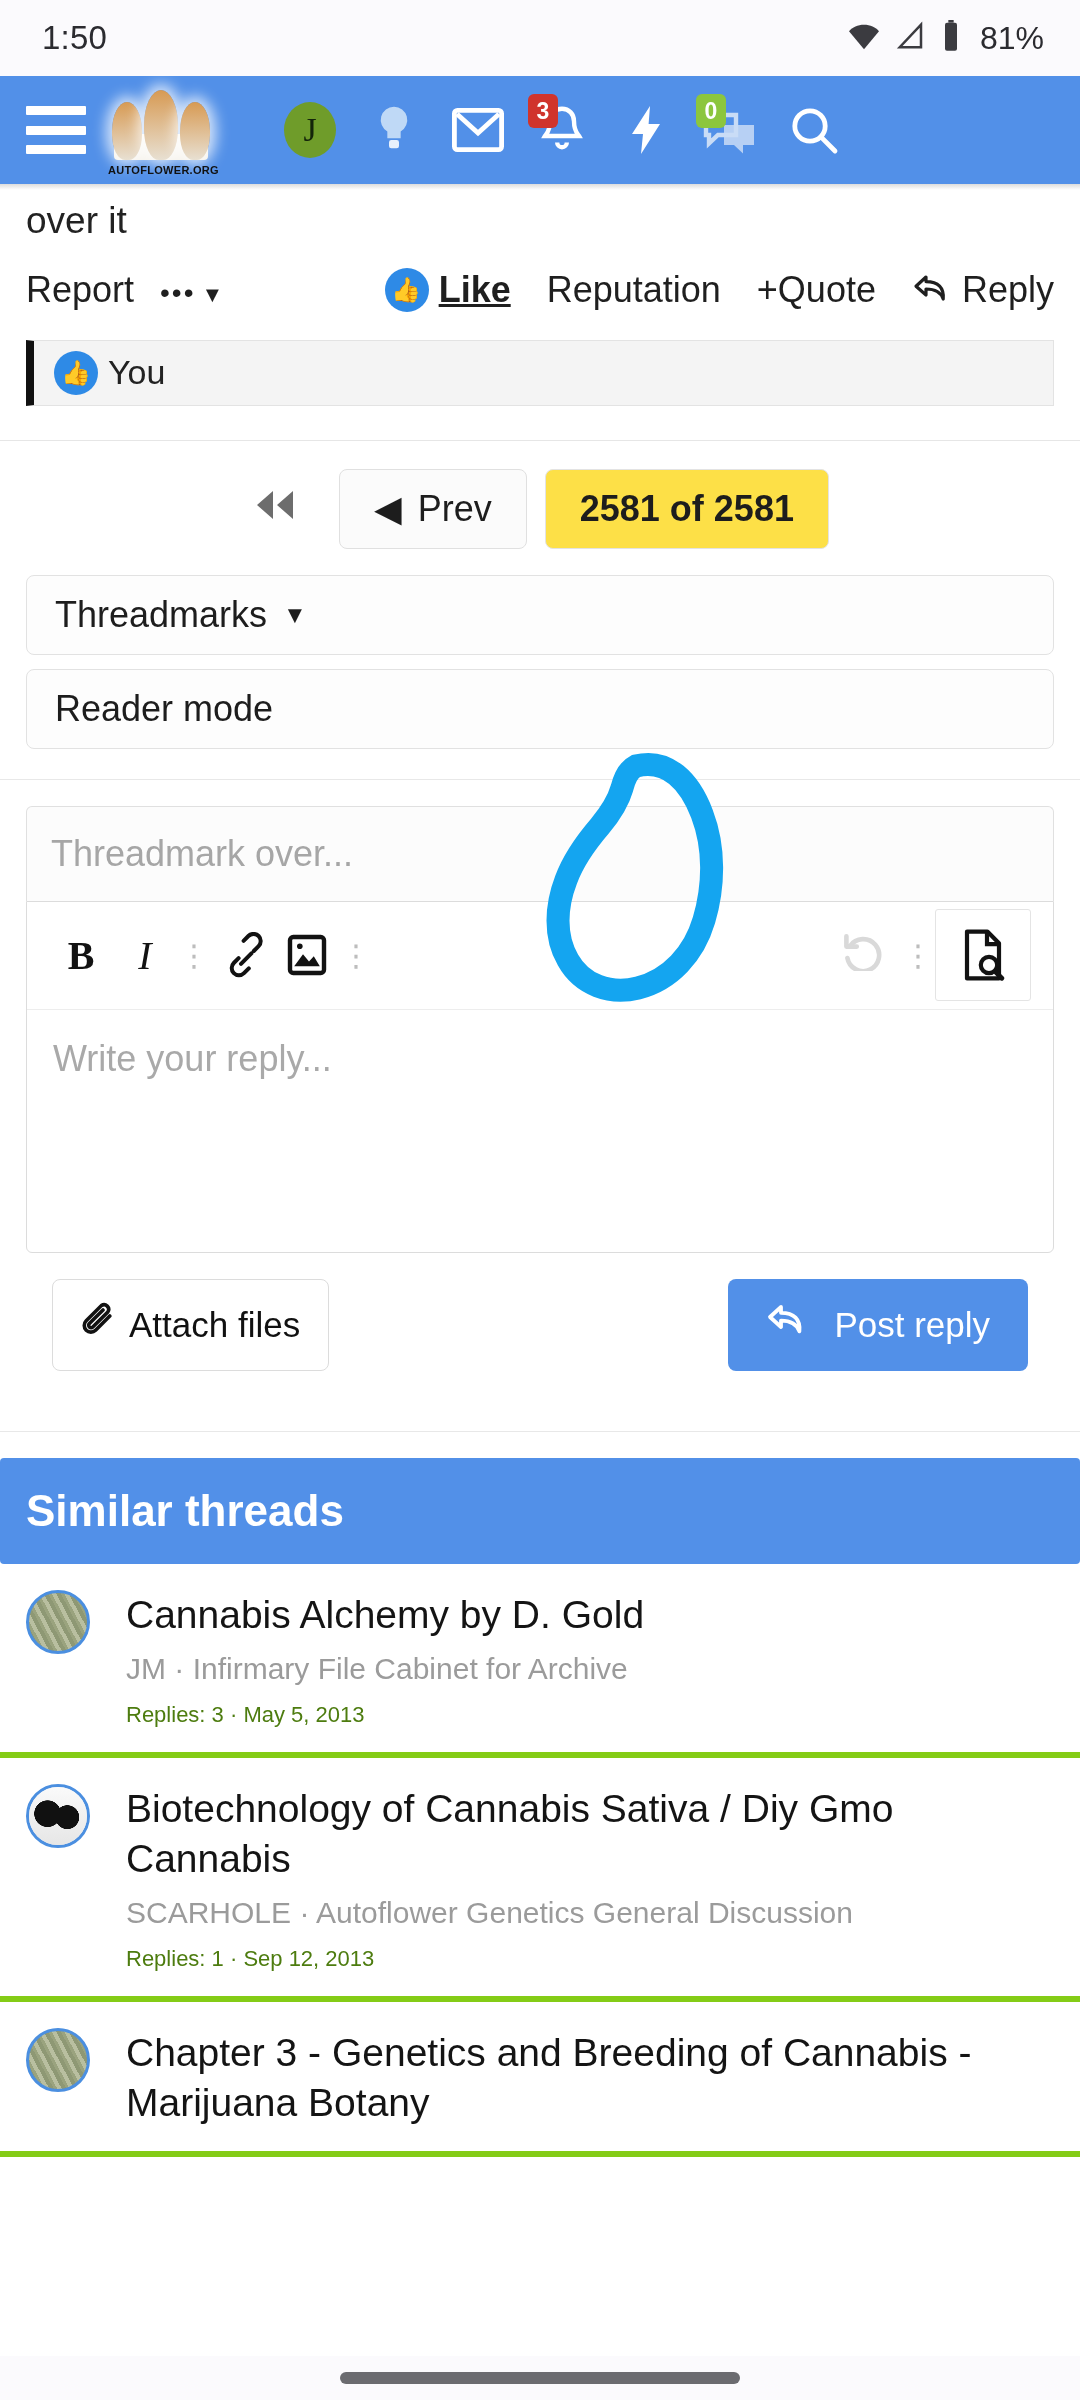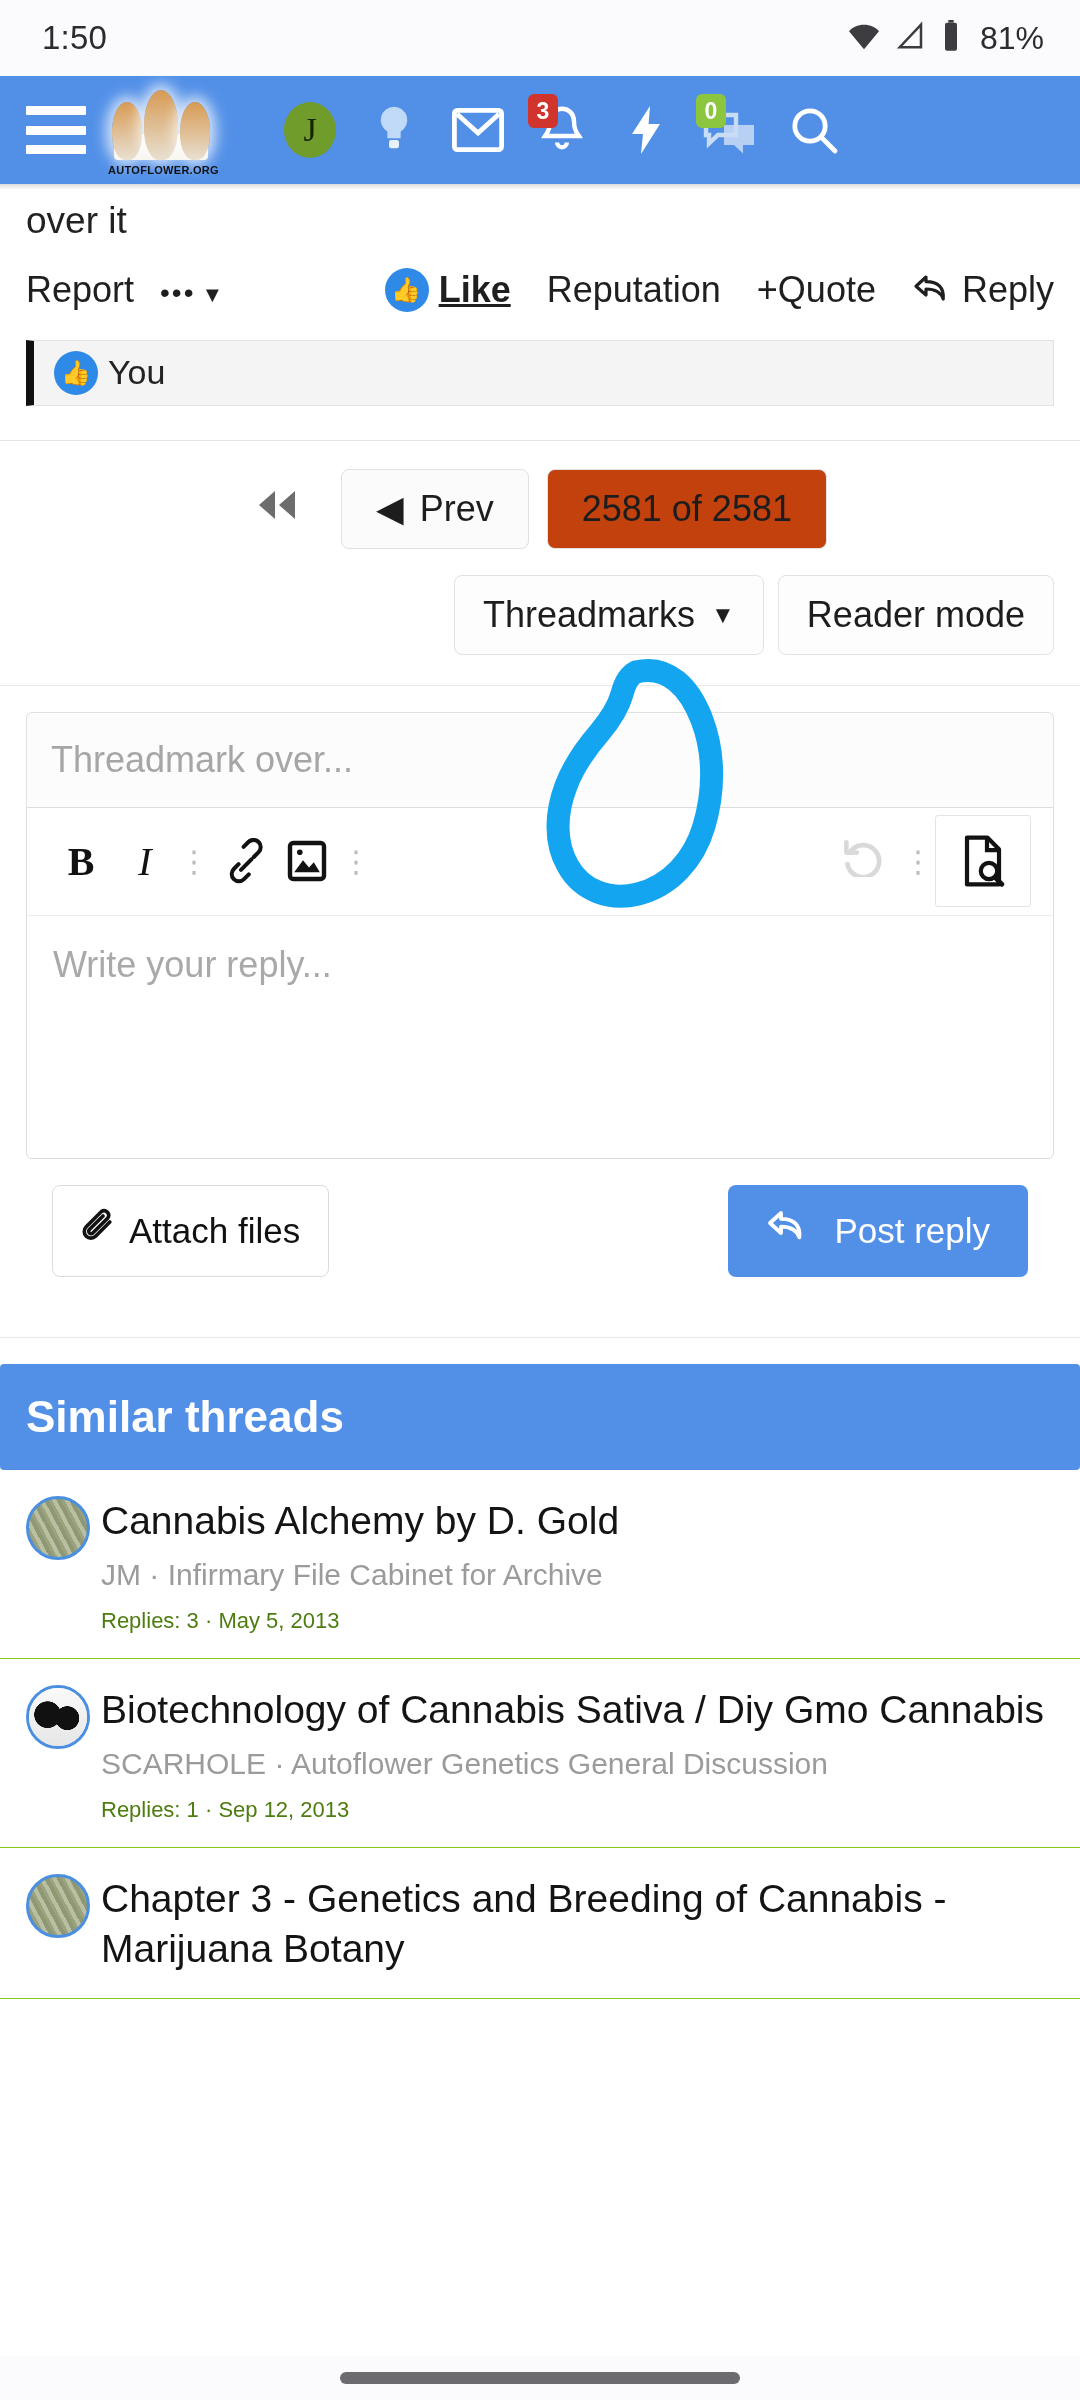--- a/index.html
+++ b/index.html
@@ -83,23 +83,23 @@
     font-size: 34px; color: #222; height: 66px; }
 
   .sep { height: 1px; background: #e6e6e6; margin: 34px 0 0 0; }
 
   .pager { display: flex; align-items: center; justify-content: center;
     gap: 18px; padding: 28px 0 10px 0; }
   .firstjump { color: #6d6d6d; font-size: 40px; letter-spacing: -10px; margin-right: 22px; }
   .pbtn { border: 1px solid #e0e0e0; background: #fbfbfb; border-radius: 8px;
     font-size: 36px; color: #1d1d1d; padding: 18px 34px; display: flex;
     align-items: center; gap: 16px; }
-  .pbtn.current { background: #c2410c; border-color: #e3e3e3; }
-
-  .modebar { display: flex; justify-content: flex-end; gap: 14px; padding: 16px 26px 30px 26px; }
+  .pbtn.current { background: #fde047; border-color: #e3e3e3; font-weight: bold; }
+
+  .modebar { display: flex; justify-content: flex-end; gap: 14px; padding: 16px 26px 30px 26px; flex-direction: column; }
   .mbtn { border: 1px solid #e2e2e2; background: #fdfdfd; border-radius: 8px;
     font-size: 36px; color: #1d1d1d; padding: 18px 28px; display: flex;
     align-items: center; gap: 16px; }
 
   .sep2 { height: 1px; background: #e8e8e8; }
 
   
   .editor-wrap { padding: 26px; }
   .tm-input { border: 1px solid #e0e0e0; border-bottom: none; background: #fcfcfc;
     border-radius: 6px 6px 0 0; padding: 26px 24px; font-size: 36px; color: #a6a6a6; }
@@ -124,22 +124,22 @@
     font-size: 35px; color: #111; padding: 22px 28px; display: flex;
     align-items: center; gap: 10px; }
   .postreply { margin-left: auto; background: #5290e8; color: #fff; border-radius: 8px;
     font-size: 35px; padding: 24px 38px; display: flex; align-items: center; gap: 26px; }
 
   .sep3 { height: 1px; background: #e8e8e8; }
 
   
   .st-head { background: #5290e8; color: #fff; font-size: 44px; padding: 28px 26px;
     border-radius: 4px; margin-top: 26px; font-weight: bold; }
-  .st-item { display: flex; gap: 11px; padding: 26px 26px 24px 26px;
-    border-bottom: 1px solid #84cc16; }
+  .st-item { display: flex; gap: 36px; padding: 26px 26px 24px 26px;
+    border-bottom: 6px solid #84cc16; }
   .st-av { width: 64px; height: 64px; border-radius: 50%; border: 3px solid #4b8fe0;
     flex: 0 0 64px; overflow: hidden; }
   .st-av.leaf { background:
       repeating-linear-gradient(62deg, #9aa37e 0 3px, #b9bfa0 3px 7px, #8e9874 7px 11px); }
   .st-av.faces { background: #f2f2f2; position: relative; }
   .st-av.faces::before { content: ""; position: absolute; inset: 0;
     background: radial-gradient(circle at 32% 46%, #111 0 26%, transparent 27%),
                 radial-gradient(circle at 66% 52%, #111 0 24%, transparent 25%),
                 linear-gradient(#fafafa, #e6e6e6); }
   .st-body { flex: 1; }

